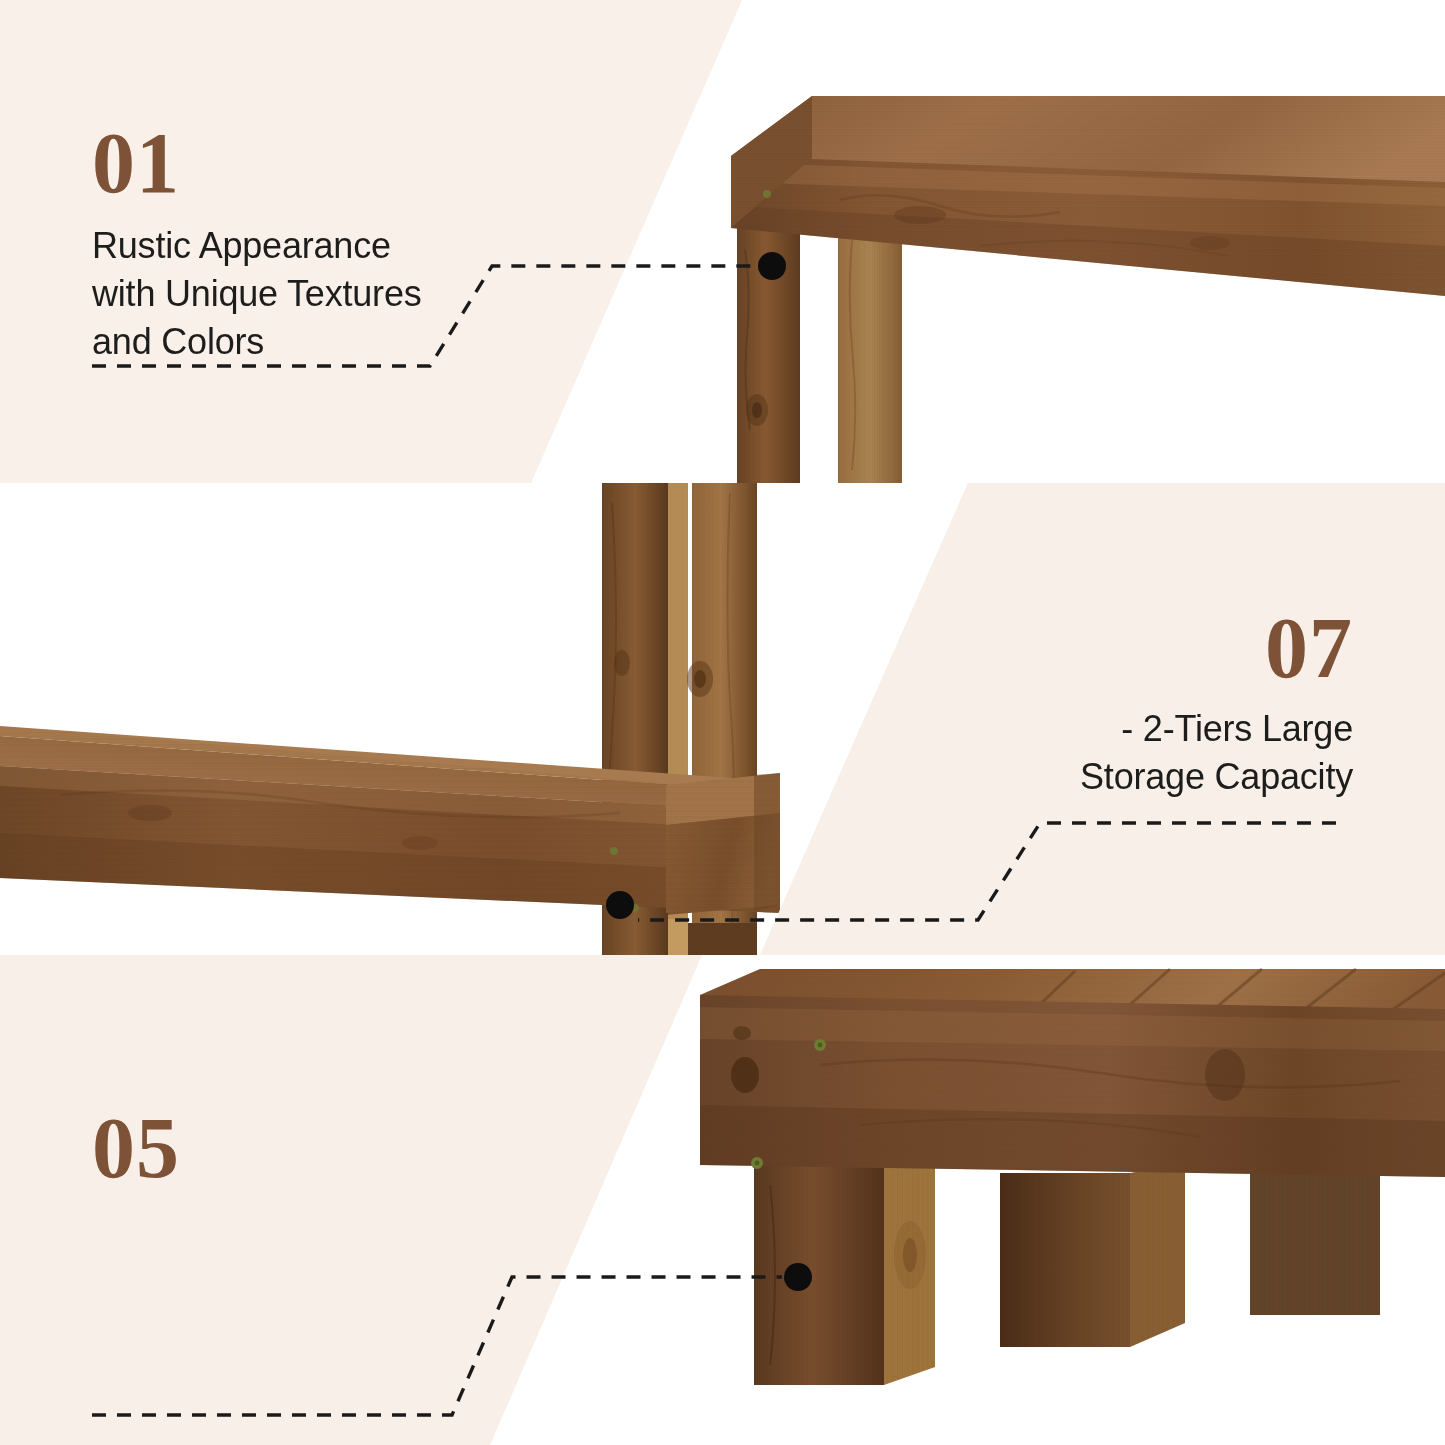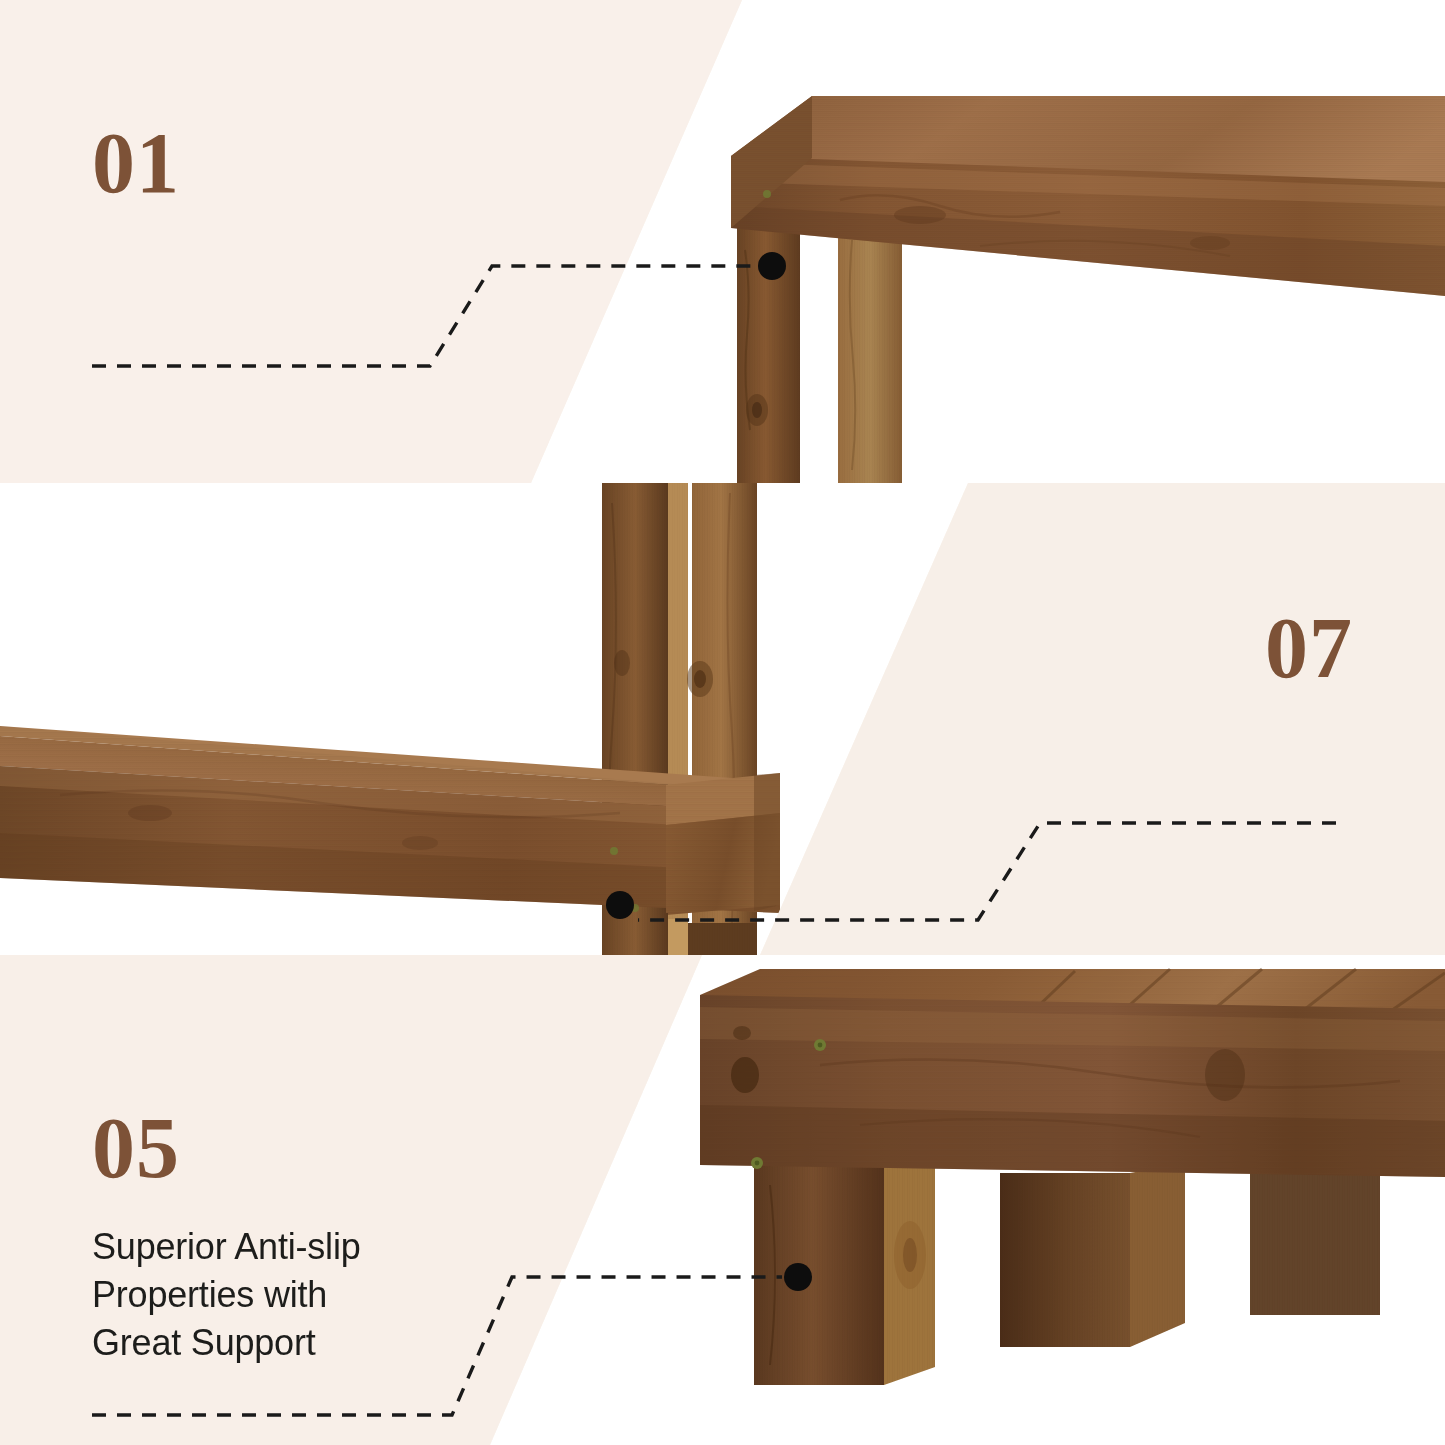--- a/index.html
+++ b/index.html
@@ -124,20 +124,23 @@
     </div>
 
     <div class="beige-wedge">
       <svg viewBox="0 0 1445 483" preserveAspectRatio="none">
         <polygon points="0,0 742,0 531,483 0,483" fill="#f6ece4"></polygon>
         <polygon points="0,0 742,0 531,483 0,483" fill="#fbf4ee" opacity="0.55"></polygon>
       </svg>
     </div>
 
     <div class="num" style="left:92px;top:120px;">01</div>
+    <div class="headline" style="left:92px;top:222px;width:400px;">Rustic Appearance
+with Unique Textures
+and Colors</div>
 
     <div class="leader" style="left:0;top:0;width:1445px;height:483px;">
       <svg width="1445" height="483">
         <path d="M92 366 H430 L492 266 H757" fill="none" stroke="#1a1a1a" stroke-width="3.4" stroke-dasharray="14 11" stroke-linecap="butt"></path>
         <circle cx="772" cy="266" r="14" fill="#0d0d0d"></circle>
       </svg>
     </div>
   </div>
 
   <div class="panel" id="panel-2">
@@ -238,20 +241,22 @@
     </div>
 
     <div class="beige-wedge">
       <svg viewBox="0 0 1445 472" preserveAspectRatio="none">
         <polygon points="1445,0 1445,472 760,472 968,0" fill="#f6ece4"></polygon>
         <polygon points="1445,0 1445,472 760,472 968,0" fill="#fbf4ee" opacity="0.4"></polygon>
       </svg>
     </div>
 
     <div class="num" style="right:92px;top:122px;text-align:right;">07</div>
+    <div class="headline right" style="right:92px;top:222px;width:420px;">- 2-Tiers Large
+Storage Capacity</div>
 
     <div class="leader" style="left:0;top:0;width:1445px;height:472px;">
       <svg width="1445" height="472">
         <path d="M1336 340 H1040 L978 437 H638" fill="none" stroke="#1a1a1a" stroke-width="3.4" stroke-dasharray="14 11" stroke-linecap="butt"></path>
         <circle cx="620" cy="422" r="14" fill="#0d0d0d"></circle>
       </svg>
     </div>
   </div>
 
   <div class="panel" id="panel-3">
@@ -343,23 +348,20 @@
     </div>
 
     <div class="beige-wedge">
       <svg viewBox="0 0 1445 490" preserveAspectRatio="none">
         <polygon points="0,0 702,0 490,490 0,490" fill="#f6ece4"></polygon>
         <polygon points="0,0 702,0 490,490 0,490" fill="#fbf4ee" opacity="0.45"></polygon>
       </svg>
     </div>
 
     <div class="num" style="left:92px;top:150px;">05</div>
-    <div class="headline" style="left:92px;top:268px;width:400px;">Superior Anti-slip
-Properties with
-Great Support</div>
 
     <div class="leader" style="left:0;top:0;width:1445px;height:490px;">
       <svg width="1445" height="490">
         <path d="M92 460 H452 L512 322 H782" fill="none" stroke="#1a1a1a" stroke-width="3.4" stroke-dasharray="14 11" stroke-linecap="butt"></path>
         <circle cx="798" cy="322" r="14" fill="#0d0d0d"></circle>
       </svg>
     </div>
   </div>
 
 </div>

